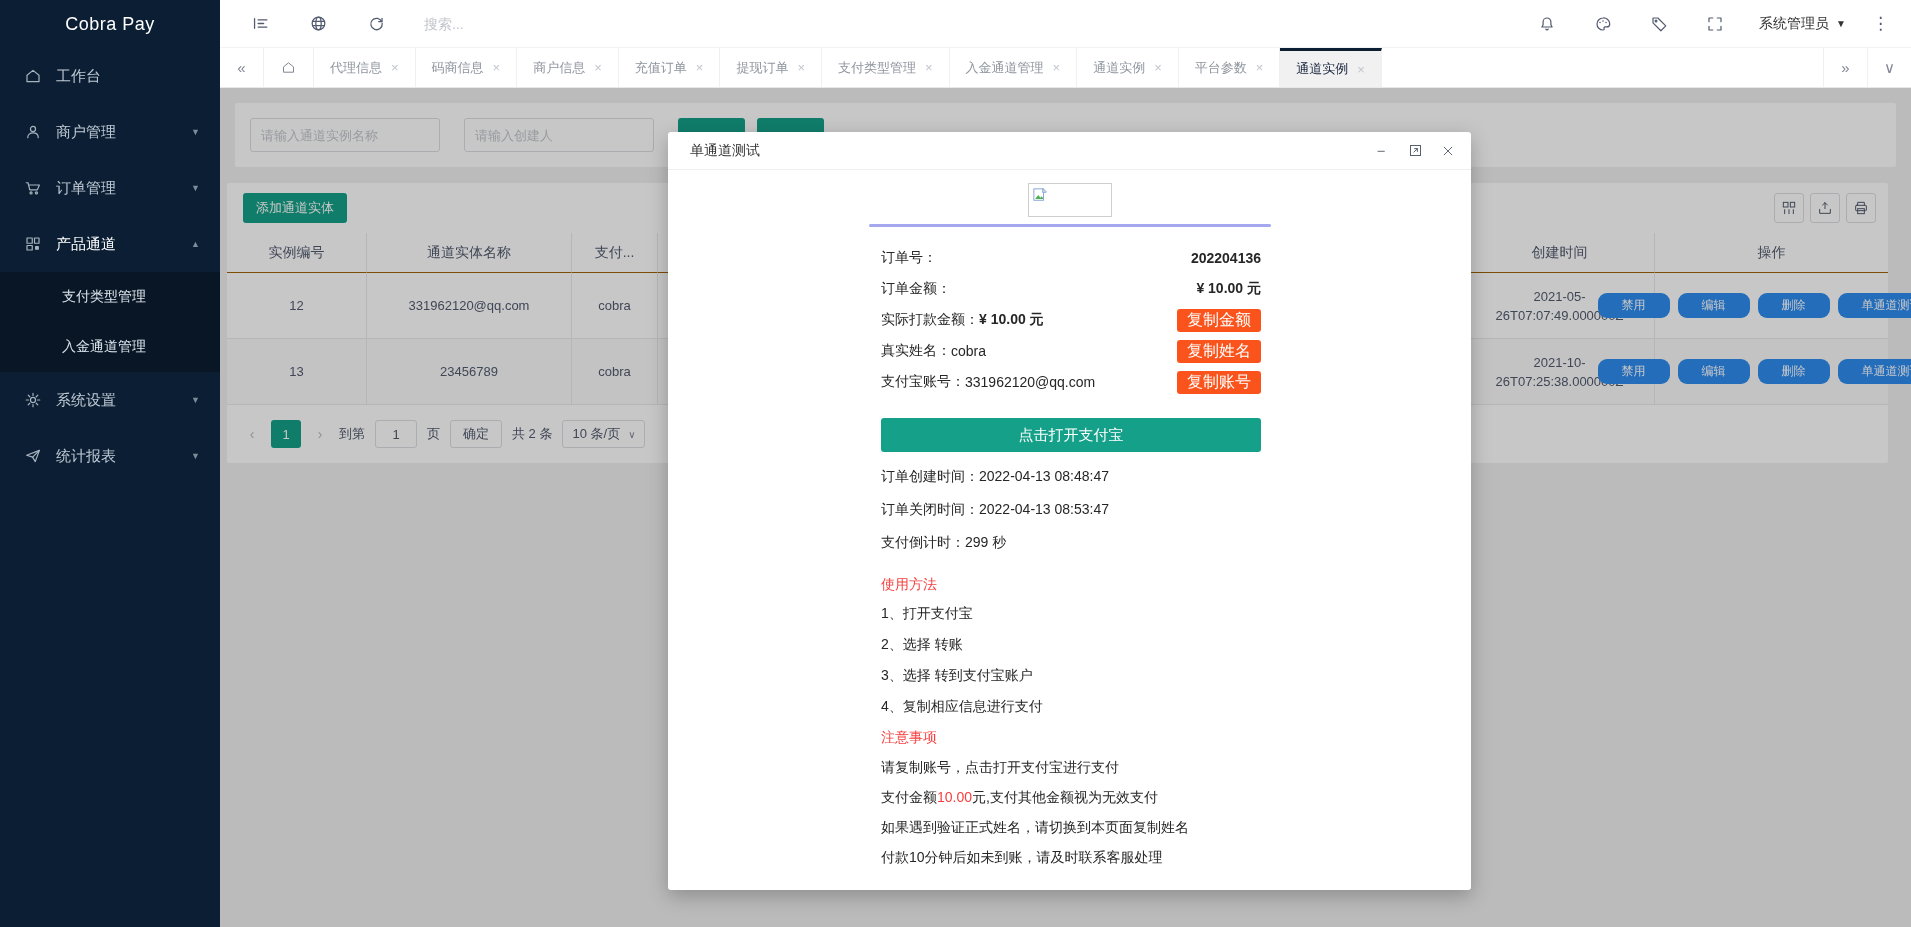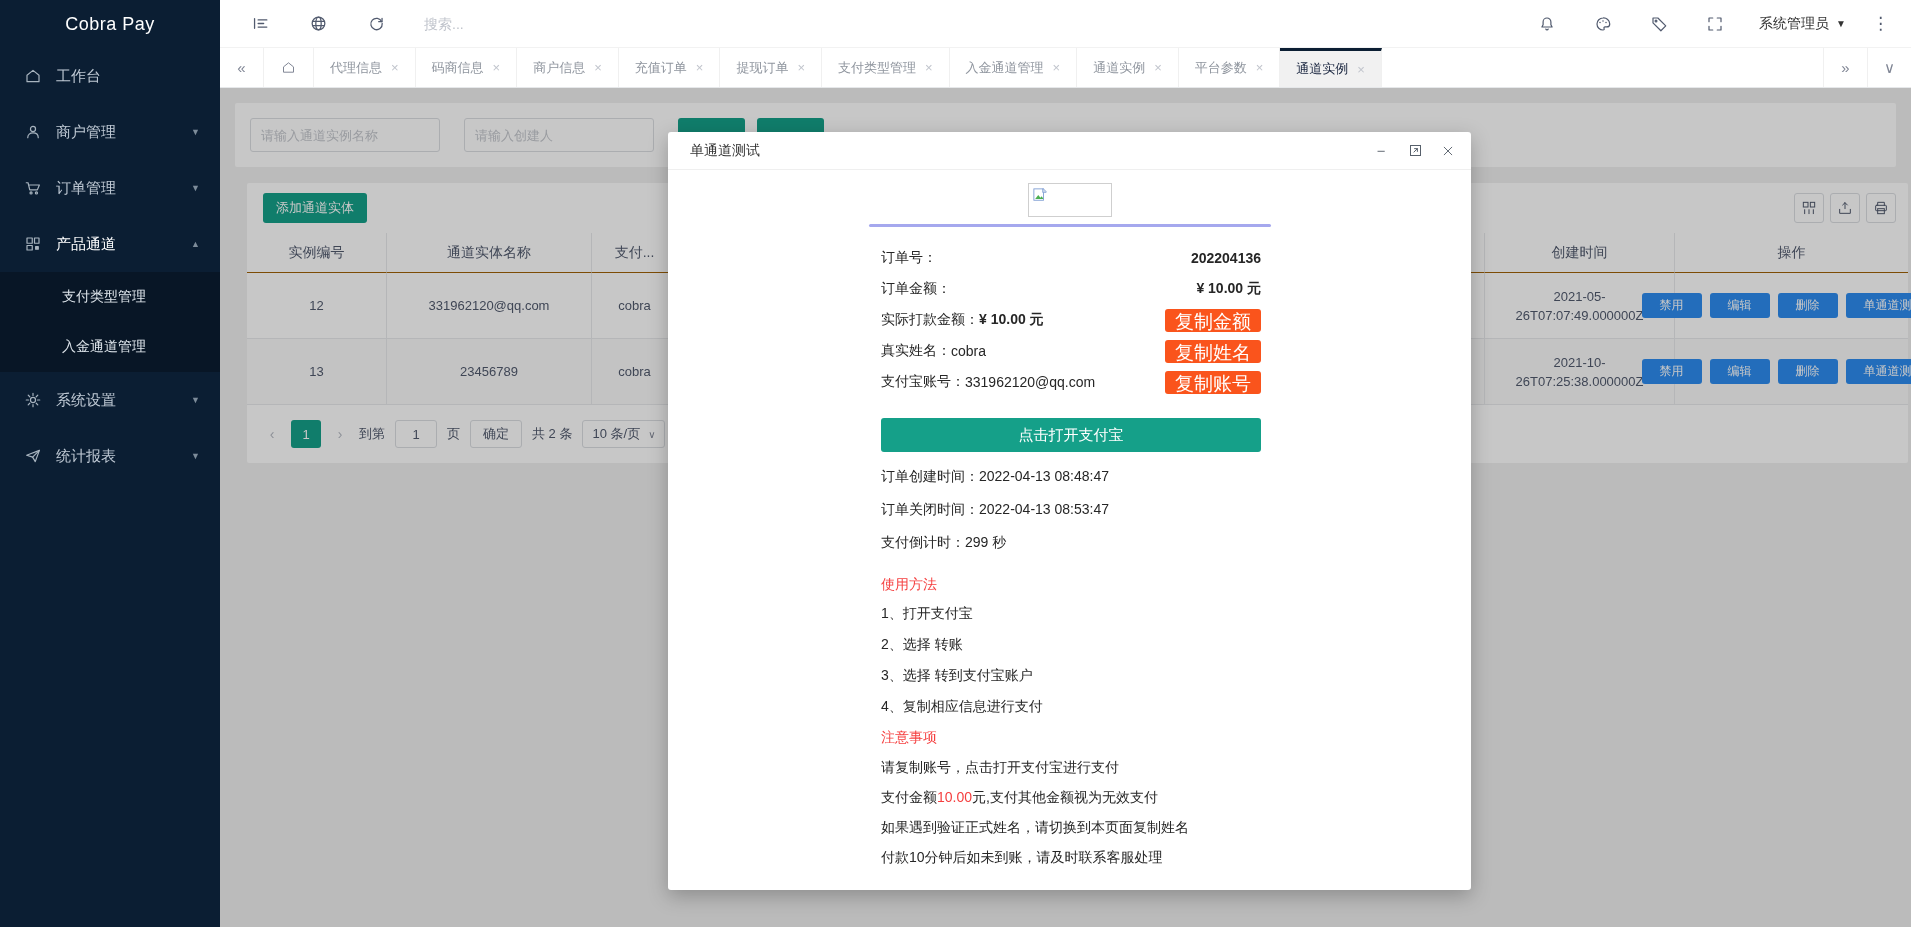--- a/index.html
+++ b/index.html
@@ -48,38 +48,38 @@
   
   .content { position:relative; flex:1; background:#f0f0f0; overflow:hidden; }
 
   .filter-card { position:absolute; left:15px; top:15px; width:1661px; height:64px; background:#fff; border-radius:2px; display:flex; align-items:center; padding:0 15px; }
   .f-input { width:190px; height:34px; border:1px solid #dcdee2; border-radius:3px; padding:0 10px; font-size:13px; color:#555; outline:none; background:#fff; }
   .f-input::placeholder { color:#c5c8ce; }
   .f-input + .f-input { margin-left:24px; }
   .f-btn { width:67px; height:34px; background:#15a089; border:none; border-radius:3px; margin-left:24px; cursor:pointer; }
   .f-btn + .f-btn { margin-left:12px; }
 
-  .table-card { position:absolute; left:27px; top:95px; width:1661px; height:280px; background:#fff; border-radius:2px; }
+  .table-card { position:absolute; left:7px; top:95px; width:1661px; height:280px; background:#fff; border-radius:2px; }
   .card-toolbar { height:50px; display:flex; align-items:center; padding:0 12px 0 16px; }
   .add-btn { height:30px; padding:0 13px; background:#15a089; color:#fff; font-size:13px; border:none; border-radius:3px; cursor:pointer; }
   .tool-icons { margin-left:auto; display:flex; gap:6px; }
   .icon-btn { width:30px; height:30px; border:1px solid #dcdee2; border-radius:3px; background:#fff; display:flex; align-items:center; justify-content:center; cursor:pointer; }
   .icon-btn svg { stroke:#515a6e; fill:none; stroke-width:1.5; stroke-linecap:round; }
 
   .tbl { width:100%; font-size:13px; color:#515a6e; }
   .trow { display:flex; align-items:stretch; }
   .tcell { display:flex; align-items:center; justify-content:center; text-align:center; border-right:1px solid #e8eaec; border-bottom:1px solid #e8eaec; }
   .tcell:last-child { border-right:none; }
   .c1{width:140px;} .c2{width:205px;} .c3{width:86px;} .cfill{flex:1;} .c4{width:190px;} .c5{width:233px;}
   .thead .tcell { height:40px; background:#f1f1f1; font-size:14px; border-bottom:1px solid #a16207; }
   .tbody .tcell { height:66px; }
   .trow:nth-child(odd) .tcell { background:#fff; }
   .trow:nth-child(even) .tcell { background:#fafafa; }
   .created-cell { width:150px; line-height:19px; word-wrap:break-word; }
-  .act-btn { background:#2d8cf0; color:#fff; border:none; border-radius:3px; font-size:12px; padding:4px 18px; margin:0 4px; cursor:pointer; white-space:nowrap; }
+  .act-btn { background:#2d8cf0; color:#fff; border:none; border-radius:9px; font-size:12px; padding:4px 24px; margin:0 4px; cursor:pointer; white-space:nowrap; }
 
   .pagination { display:flex; align-items:center; gap:10px; padding:15px 16px; font-size:13px; color:#515a6e; }
   .pg-arrow { width:18px; text-align:center; font-size:14px; color:#b5b9c2; cursor:pointer; }
   .pg-cur { width:30px; height:28px; background:#15a089; color:#fff; border-radius:3px; display:flex; align-items:center; justify-content:center; cursor:pointer; }
   .pg-input { width:42px; height:28px; border:1px solid #dcdee2; border-radius:3px; text-align:center; font-size:13px; color:#515a6e; outline:none; }
   .pg-ok { height:28px; padding:0 12px; background:#fff; border:1px solid #dcdee2; border-radius:3px; font-size:13px; color:#515a6e; cursor:pointer; }
   .pg-select { height:28px; padding:0 9px; border:1px solid #dcdee2; border-radius:3px; display:flex; align-items:center; gap:8px; background:#fff; cursor:pointer; }
   .pg-select .chev { font-size:10px; color:#808695; }
 
   
@@ -90,21 +90,21 @@
   .mh-controls { margin-left:auto; display:flex; align-items:center; gap:15px; }
   .mh-btn { width:18px; height:18px; display:flex; align-items:center; justify-content:center; color:#57606b; cursor:pointer; }
   .mh-btn svg { stroke:#57606b; fill:none; stroke-width:1.6; stroke-linecap:round; }
   .modal-body { position:relative; padding-top:13px; height:720px; overflow:hidden; }
   .img-box { width:84px; height:34px; border:1px solid #cfcfcf; margin:0 auto; position:relative; background:#fff; }
   .img-box svg { position:absolute; left:4px; top:4px; }
   .mdivider { width:402px; height:3px; background:#a5a8ee; margin:7px 0 0 201px; border-radius:2px; }
   .mcol { margin:18px 0 0 213px; width:392px; font-size:14px; color:#262626; }
   .frow { display:flex; align-items:center; height:26px; margin-bottom:5px; width:380px;justify-content:space-between; }
   .fval.bold { font-weight:700; }
-  .copy-btn { margin-left:auto; height:23px; padding:0 10px; background:#fa541c; color:#fff; border:none; border-radius:3px; font-size:19px; cursor:pointer; }
+  .copy-btn { margin-left:auto; height:23px; padding:0 10px; background:#fa541c; color:#fff; border:none; border-radius:3px; font-size:16px; cursor:pointer; }
   .open-btn { display:block; width:380px; height:34px; margin-top:23px; background:#15a089; color:#fff; border:none; border-radius:3px; font-size:15px; cursor:pointer; }
   .mline { line-height:20px; margin-bottom:13px; }
   .mline.first { margin-top:14px; }
   .mline.countdown { margin-top:6px; }
   .sec-title { color:#f53f3f; line-height:20px; }
   .sec-title.usage { margin-top:22px; margin-bottom:9px; }
   .sec-title.notes { margin-top:7px; margin-bottom:10px; }
   .step { line-height:20px; margin-bottom:11px; }
   .note { line-height:20px; margin-bottom:10px; }
   .red-inline { color:#f53f3f; }

